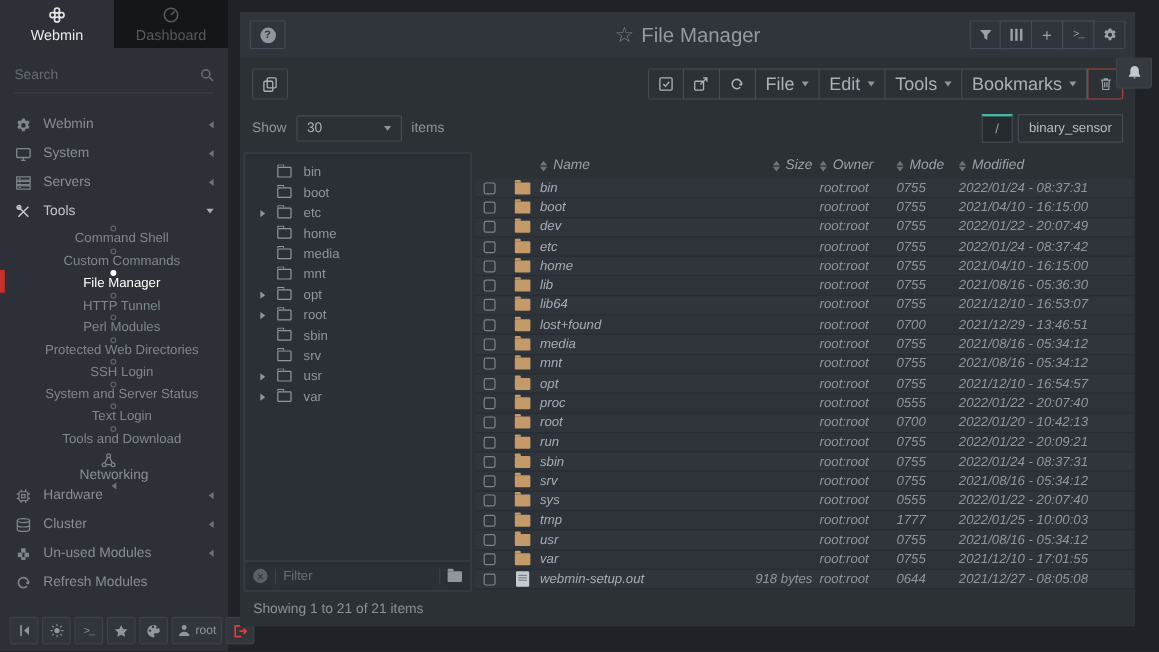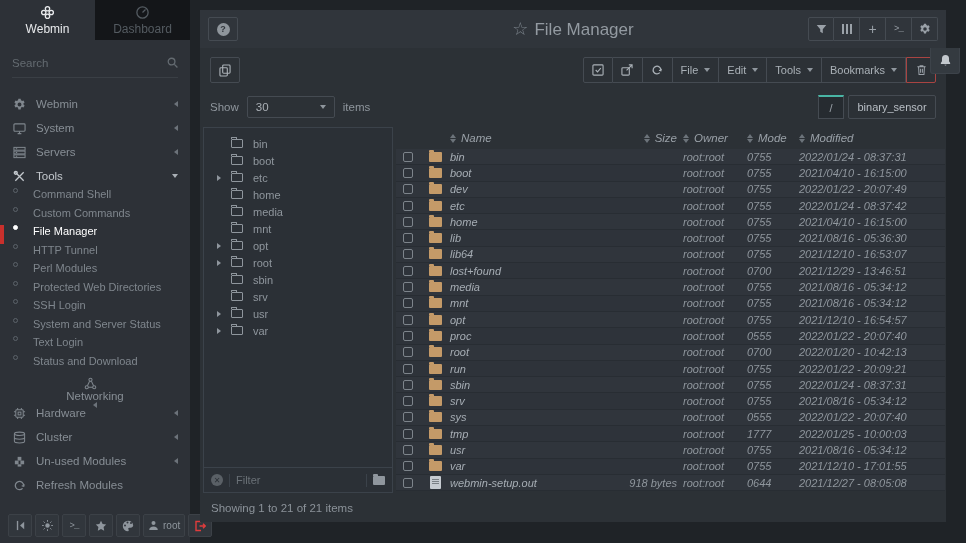--- a/index.html
+++ b/index.html
@@ -23,21 +23,21 @@
   .searchbar { display:flex; align-items:center; height:30px; margin:8px 12px 0; border-bottom:1px solid #3a3f45; }
   .searchbar input { flex:1; background:transparent; border:none; outline:none; color:#aab0b6; font-size:11.5px; font-family:inherit; }
   .searchbar input::placeholder { color:#646b71; }
   .nav { margin-top:14px; }
   .nav-section { display:flex; align-items:center; height:24px; padding:0 12px; color:#878e95; cursor:pointer; }
   .nav-section .nicon { width:15px; margin-right:9px; display:flex; justify-content:center; color:#7f868d; }
   .nav-section .nlabel { flex:1; font-size:11.5px; }
   .chev-left { width:0; height:0; border-top:3.5px solid transparent; border-bottom:3.5px solid transparent; border-right:4px solid #6c737a; }
   .chev-down { width:0; height:0; border-left:3.5px solid transparent; border-right:3.5px solid transparent; border-top:4px solid #aab0b6; }
   .subnav { }
-  .subitem { display:flex; align-items:flex-start; height:18.5px; padding-left:13px; color:#7f868d; cursor:pointer; position:relative; }
+  .subitem { display:flex; align-items:center; height:18.5px; padding-left:13px; color:#7f868d; cursor:pointer; position:relative;flex-direction:column; }
   .subitem .bullet { width:5px; height:5px; border:1px solid #5c636a; border-radius:50%; margin-right:15px; flex:none; }
   .subitem .sublabel { font-size:11px; white-space:nowrap; }
   .subitem.active { color:#ffffff; }
   .subitem.active::before { content:""; position:absolute; left:0; top:0; bottom:0; width:4px; background:#c9302c; }
   .subitem.active .bullet { background:#ffffff; border-color:#ffffff; width:5px; height:5px; }
   .side-bottom { position:absolute; bottom:6px; left:8px; display:flex; gap:3px; }
   .sb-btn { height:23px; min-width:24px; padding:0 4px; background:#31363c; border:1px solid #3c4147; border-radius:2px; display:flex; align-items:center; justify-content:center; gap:4px; color:#8f969d; font-size:10px; cursor:pointer; }
   .sb-btn.logout { color:#e03c3c; }
 
   
@@ -47,21 +47,21 @@
   .help-circle { width:13px; height:13px; border-radius:50%; background:#8f969c; color:#30353b; font-size:9px; font-weight:bold; display:flex; align-items:center; justify-content:center; }
   .main-title { position:absolute; left:0; right:0; text-align:center; font-size:17px; color:#939aa1; pointer-events:none; }
   .main-title .star { color:#7a828a; font-size:18px; margin-right:6px; }
   .hdr-right { margin-left:auto; display:flex; }
   .hdr-btn { width:26px; height:24px; border:1px solid #454b52; border-left:none; display:flex; align-items:center; justify-content:center; color:#9aa1a8; font-size:11px; cursor:pointer; }
   .hdr-btn:first-child { border-left:1px solid #454b52; border-radius:2px 0 0 2px; }
   .hdr-btn:last-child { border-radius:0 2px 2px 0; }
   .bell-tab { position:absolute; top:38px; right:-14px; width:30px; height:26px; background:#343a40; border:1px solid #3d434a; border-top:none; border-radius:0 0 3px 3px; display:flex; align-items:center; justify-content:center; color:#c3c8cd; cursor:pointer; z-index:5; }
 
   .toolbar-row { display:flex; align-items:center; padding:9px 10px 4px; }
-  .tool-btn { height:26px; min-width:30px; padding:0 8px; border:1px solid #454b52; background:transparent; display:flex; align-items:center; justify-content:center; gap:6px; color:#aab1b7; font-size:11px; cursor:pointer; }
+  .tool-btn { height:26px; min-width:30px; padding:0 8px; border:1px solid #454b52; background:transparent; display:flex; align-items:center; justify-content:center; gap:6px; color:#aab1b7; font-size:15px; cursor:pointer; }
   .copy-btn { border-radius:2px; width:30px; }
   .btn-group { margin-left:auto; display:flex; }
   .btn-group .tool-btn { border-left:none; }
   .btn-group .tool-btn:first-child { border-left:1px solid #454b52; border-radius:2px 0 0 2px; }
   .btn-group .tool-btn.danger { border:1px solid #a94442; border-radius:0 2px 2px 0; color:#9aa1a8; }
   .caret { width:0; height:0; border-left:3.5px solid transparent; border-right:3.5px solid transparent; border-top:4px solid #8f969d; }
 
   .total-line { padding:4px 11px 0; font-size:11px; color:#8b9299; }
 
   .show-row { display:flex; align-items:center; padding:8px 10px 6px; }
@@ -241,21 +241,21 @@
           <span class="sublabel">System and Server Status</span>
         </div>
 
         <div class="subitem">
           <span class="bullet"></span>
           <span class="sublabel">Text Login</span>
         </div>
 
         <div class="subitem">
           <span class="bullet"></span>
-          <span class="sublabel">Status and Download</span>
+          <span class="sublabel">Tools and Download</span>
         </div>
       </div>
 
     <div class="nav-section" style="margin-top:4px;flex-direction:column;">
       <span class="nicon">
         <svg width="13" height="13" viewBox="0 0 14 14" fill="none" stroke="currentColor" stroke-width="1.1">
             <circle cx="7" cy="3" r="1.7"></circle>
             <circle cx="3" cy="11" r="1.7"></circle>
             <circle cx="11" cy="11" r="1.7"></circle>
             <path d="M6 4.5L3.7 9.5M8 4.5l2.3 5M4.7 11h4.6"></path>

